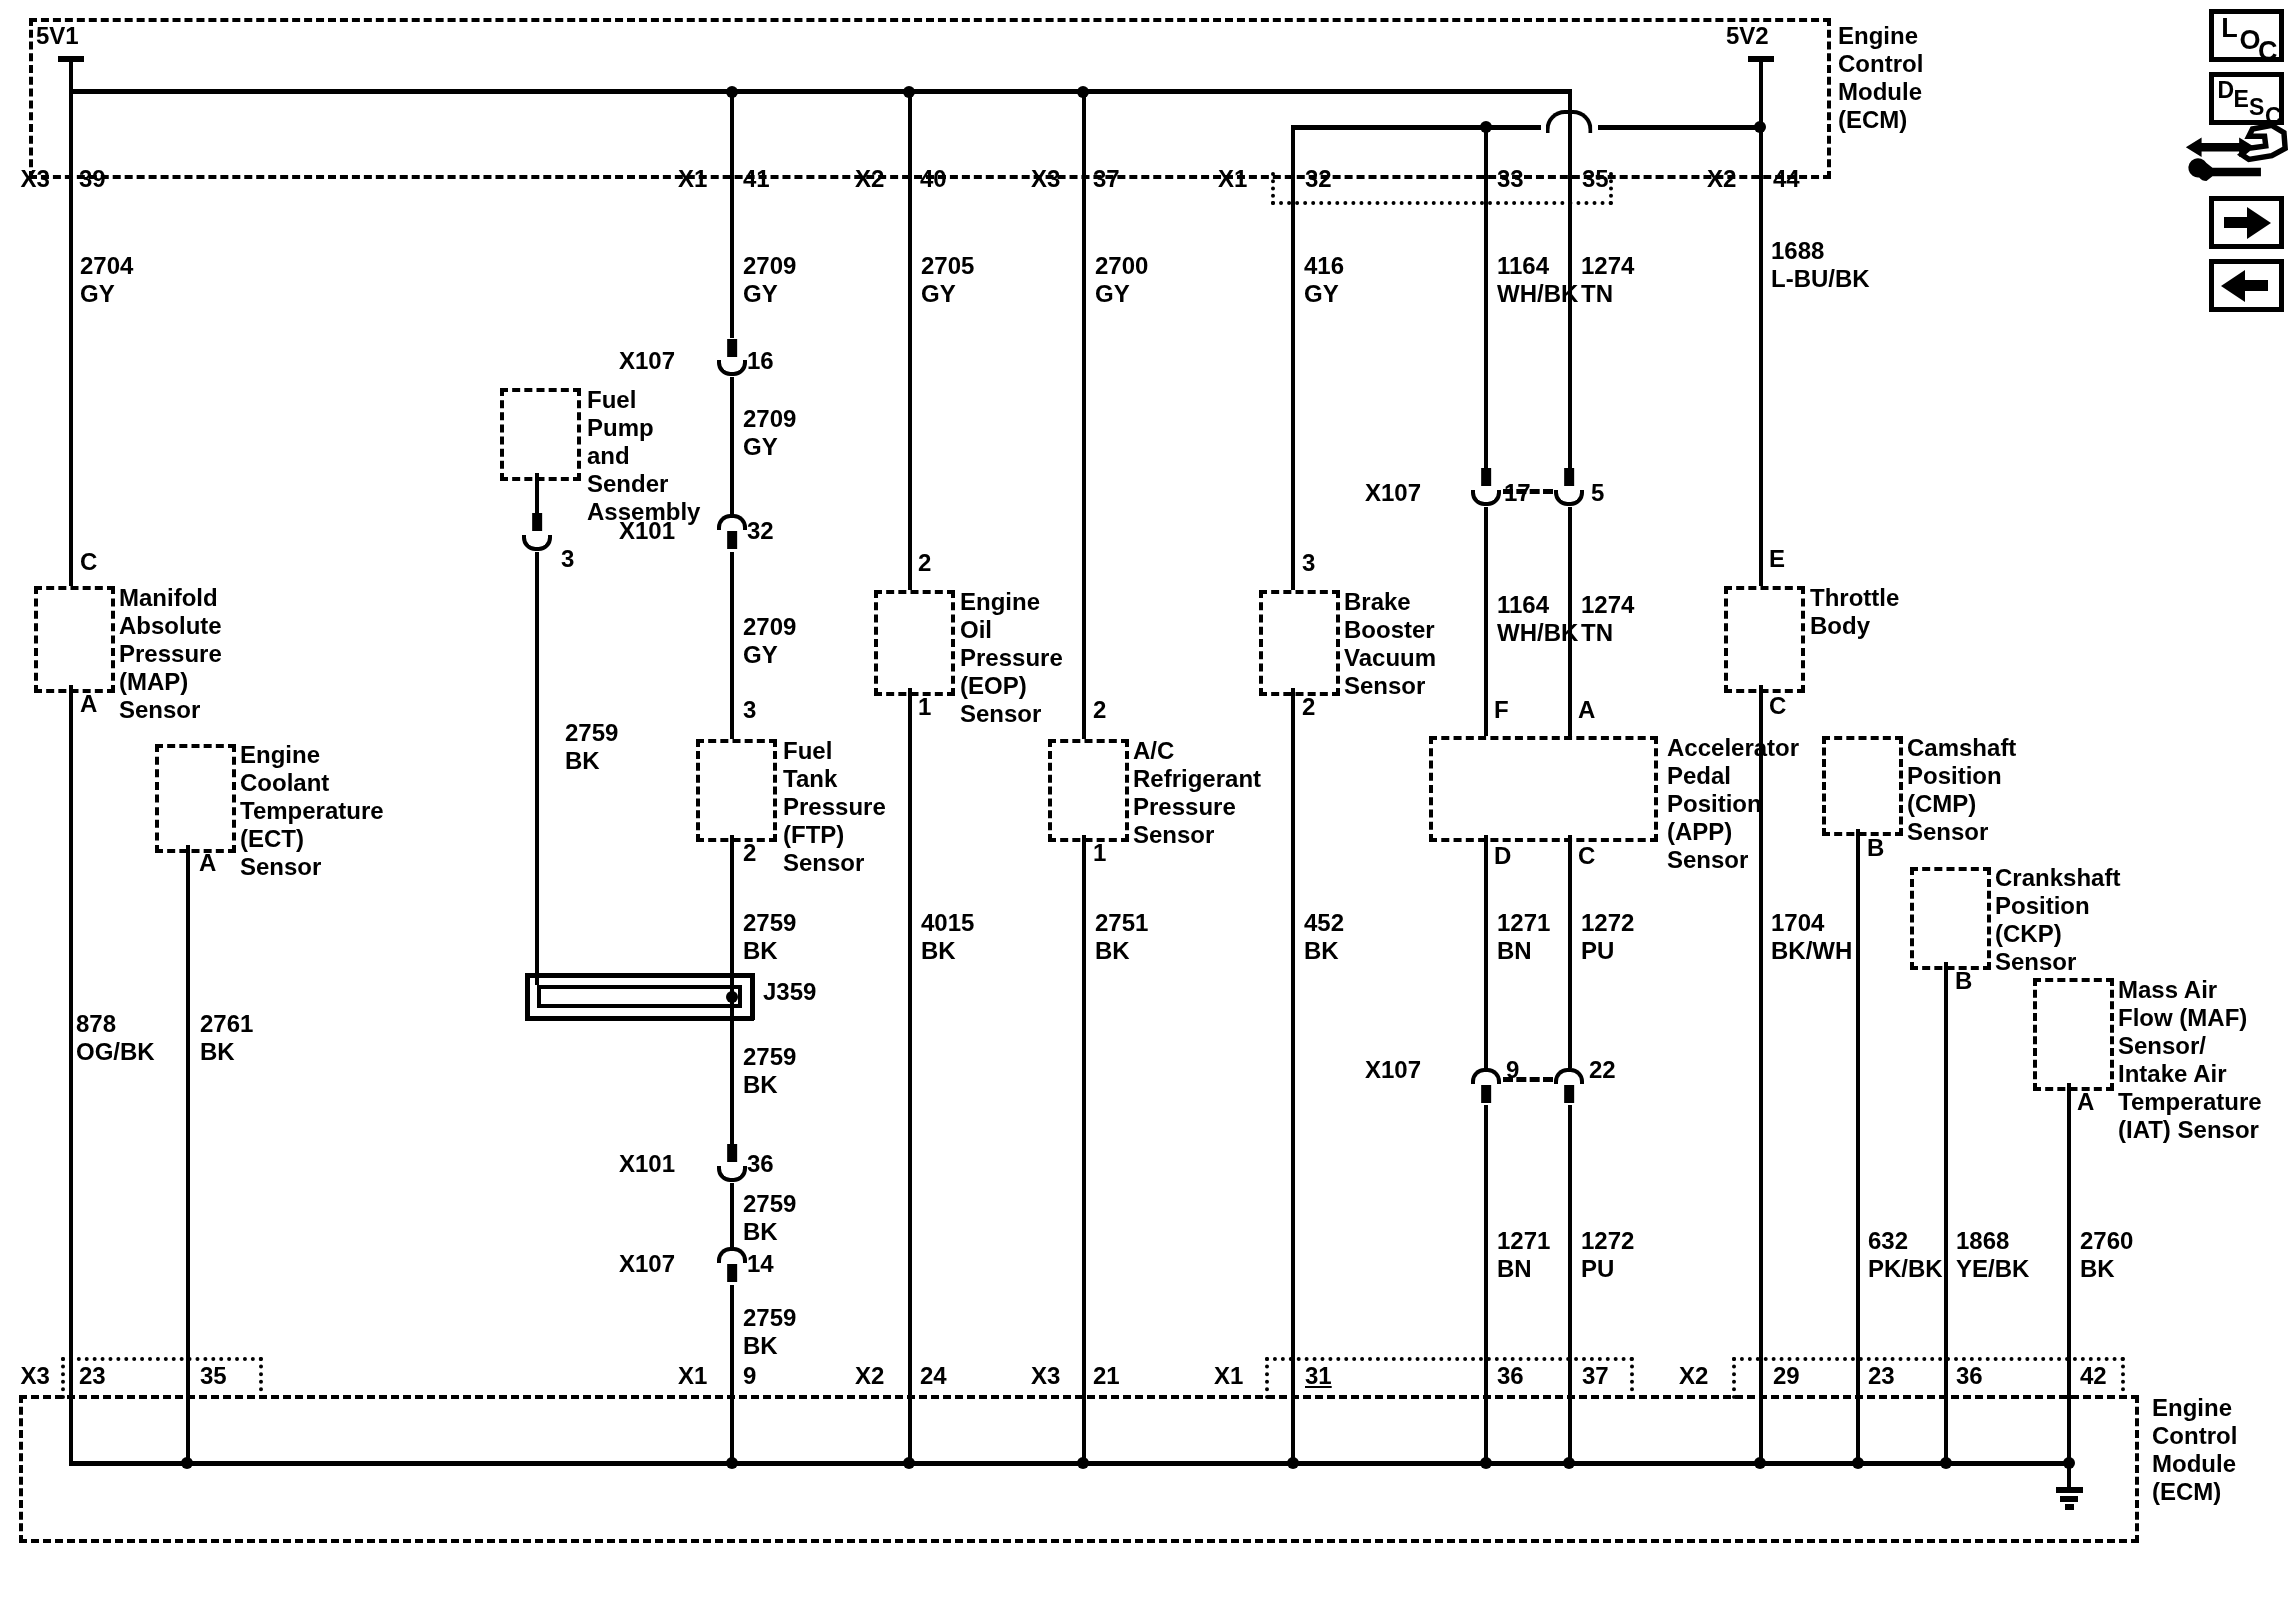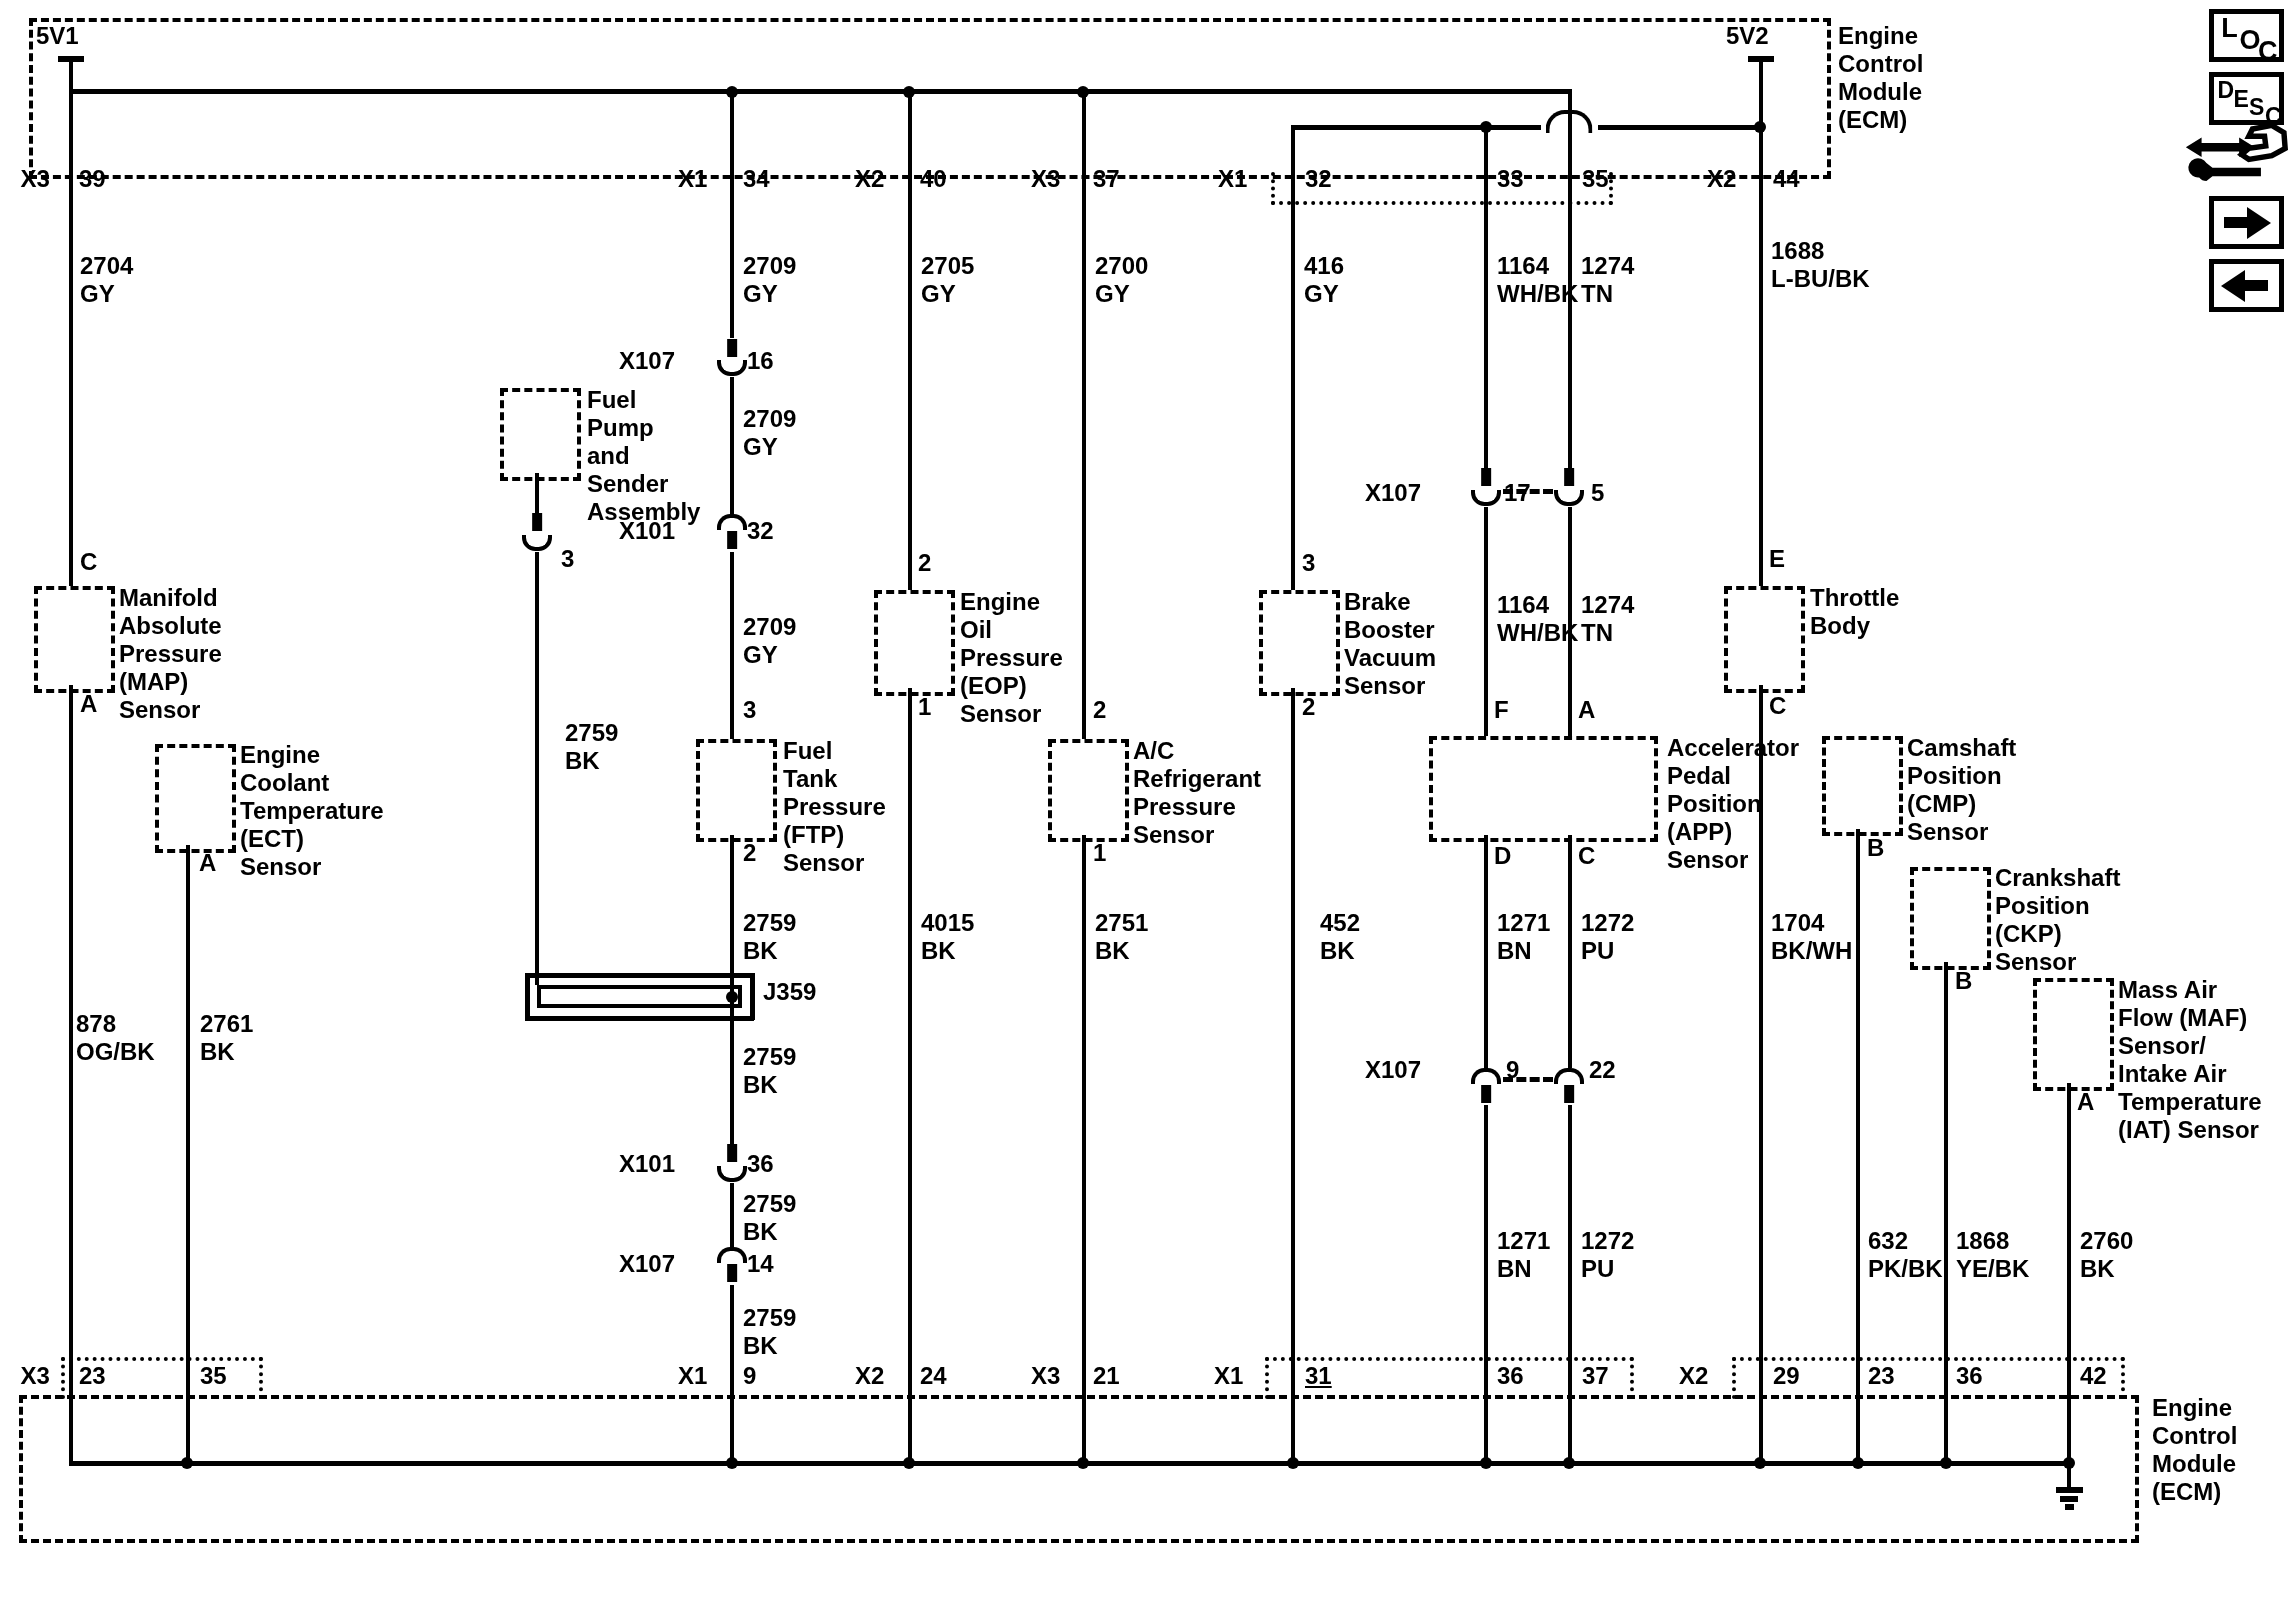--- a/index.html
+++ b/index.html
@@ -53,21 +53,21 @@
 
   <div class="w" style="left:1291px;top:125px;width:250px;height:4.9px;"></div>
   <div class="hop" style="left:1569px;top:110px;"></div>
   <div class="w" style="left:1598px;top:125px;width:163px;height:4.9px;"></div>
   <div class="dot" style="left:1486px;top:127px;"></div>
   <div class="dot" style="left:1760px;top:127px;"></div>
 
   <div class="lbl" style="left:20.6px;top:165px;">X3</div>
   <div class="lbl" style="left:79px;top:165px;">39</div>
   <div class="lbl" style="left:678px;top:165px;">X1</div>
-  <div class="lbl" style="left:743px;top:165px;">34</div>
+  <div class="lbl" style="left:743px;top:165px;">41</div>
   <div class="lbl" style="left:855px;top:165px;">X2</div>
   <div class="lbl" style="left:920px;top:165px;">40</div>
   <div class="lbl" style="left:1031px;top:165px;">X3</div>
   <div class="lbl" style="left:1093px;top:165px;">37</div>
   <div class="lbl" style="left:1218px;top:165px;">X1</div>
   <div class="lbl" style="left:1305px;top:165px;">32</div>
   <div class="lbl" style="left:1497px;top:165px;">33</div>
   <div class="lbl" style="left:1582px;top:165px;">35</div>
   <div class="lbl" style="left:1707px;top:165px;">X2</div>
   <div class="lbl" style="left:1773px;top:165px;">44</div>
@@ -206,21 +206,21 @@
   <div class="lbl" style="left:1304px;top:252px;">416
 GY</div>
   <div class="lbl" style="left:1302px;top:549px;">3</div>
   <div class="boxd" style="left:1259px;top:590px;width:73px;height:98px;"></div>
   <div class="lbl" style="left:1344px;top:588px;">Brake
 Booster
 Vacuum
 Sensor</div>
   <div class="lbl" style="left:1302px;top:693px;">2</div>
   <div class="w" style="left:1291px;top:688px;width:3.6px;height:775px;"></div>
-  <div class="lbl" style="left:1304px;top:909px;margin-left:16px;">452
+  <div class="lbl" style="left:1304px;top:909px;">452
 BK</div>
   <div class="dot" style="left:1293px;top:1463px;"></div>
 
   <div class="w" style="left:1484px;top:125px;width:3.6px;height:343px;"></div>
   <div class="lbl" style="left:1497px;top:252px;">1164
 WH/BK</div>
   <div class="stub" style="left:1486px;top:468px;"></div>
   <div class="cup" style="left:1486px;top:490px;"></div>
   <div class="lbl lblr" style="left:1365px;top:479px;width:97px;">X107</div>
   <div class="lbl" style="left:1504px;top:479px;">17</div>

